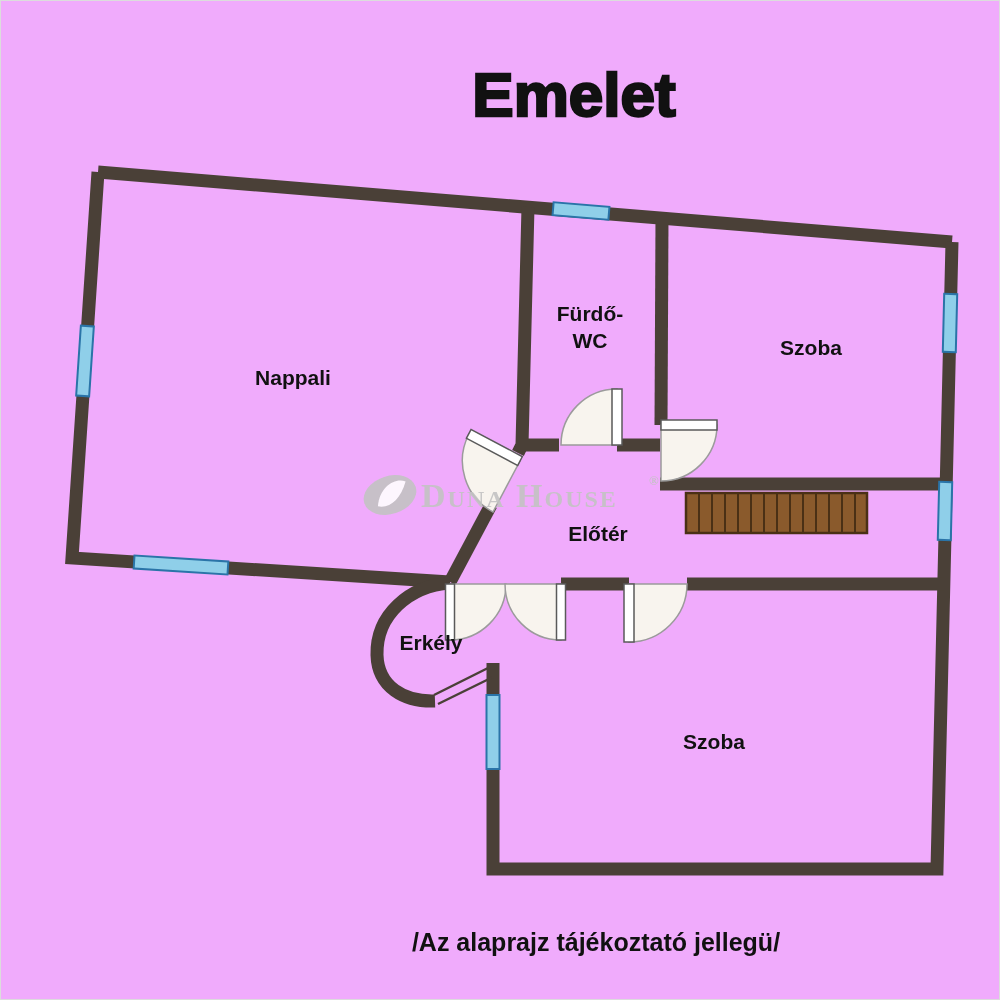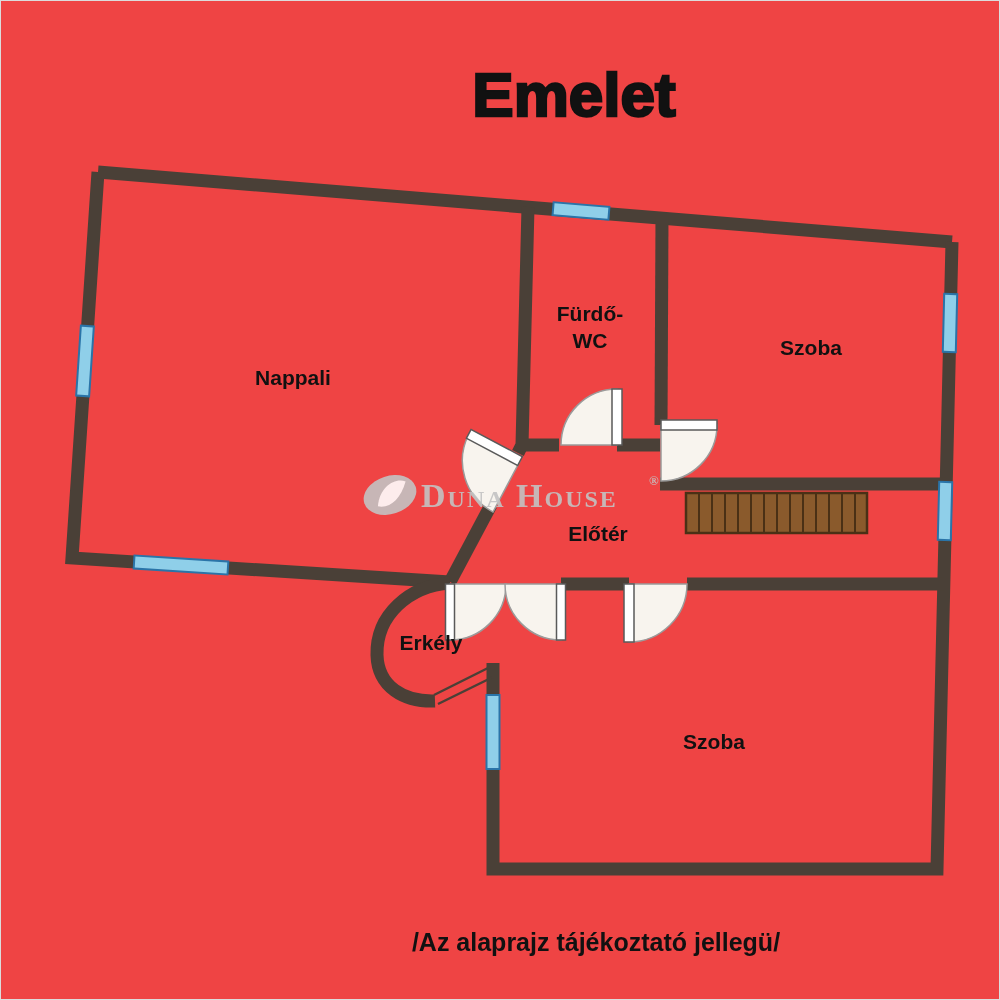--- a/index.html
+++ b/index.html
@@ -1,17 +1,17 @@
 <!DOCTYPE html>
 <html style="--wall: #4a4037; --window_fill: #8fcfe9; --window_stroke: #2a74a8; --door_fill: #f8f4ee; --door_stroke: #9b9b9b; --leaf_stroke: #5a5a5a; --stairs_fill: #8a5a2c; --stairs_stroke: #4a3015; --text: #111111; --watermark: #c3c3c3;"><head>
 <meta charset="utf-8">
 <style>
   html,body{margin:0;padding:0;background:#ffffff;}
   .canvas{
-    position:relative;width:1000px;height:1000px;background:#ef4444;
+    position:relative;width:1000px;height:1000px;background:#f0abfc;
     border:1px solid #dcdcdc;box-sizing:border-box;
     font-family:"Liberation Sans",sans-serif;overflow:hidden;
   }
   svg{position:absolute;left:0;top:0;}
   .wall{fill:none;stroke:var(--wall);stroke-width:13;stroke-linejoin:miter;stroke-linecap:butt;}
   .railing{fill:none;stroke:var(--wall);stroke-width:2.5;}
   .window{fill:var(--window_fill);stroke:var(--window_stroke);stroke-width:2;}
   .door-swing{fill:var(--door_fill);stroke:var(--door_stroke);stroke-width:1.5;}
   .door-leaf{fill:#ffffff;stroke:var(--leaf_stroke);stroke-width:1.5;}
   .stairs-rect{fill:var(--stairs_fill);stroke:var(--stairs_stroke);stroke-width:2.5;}

